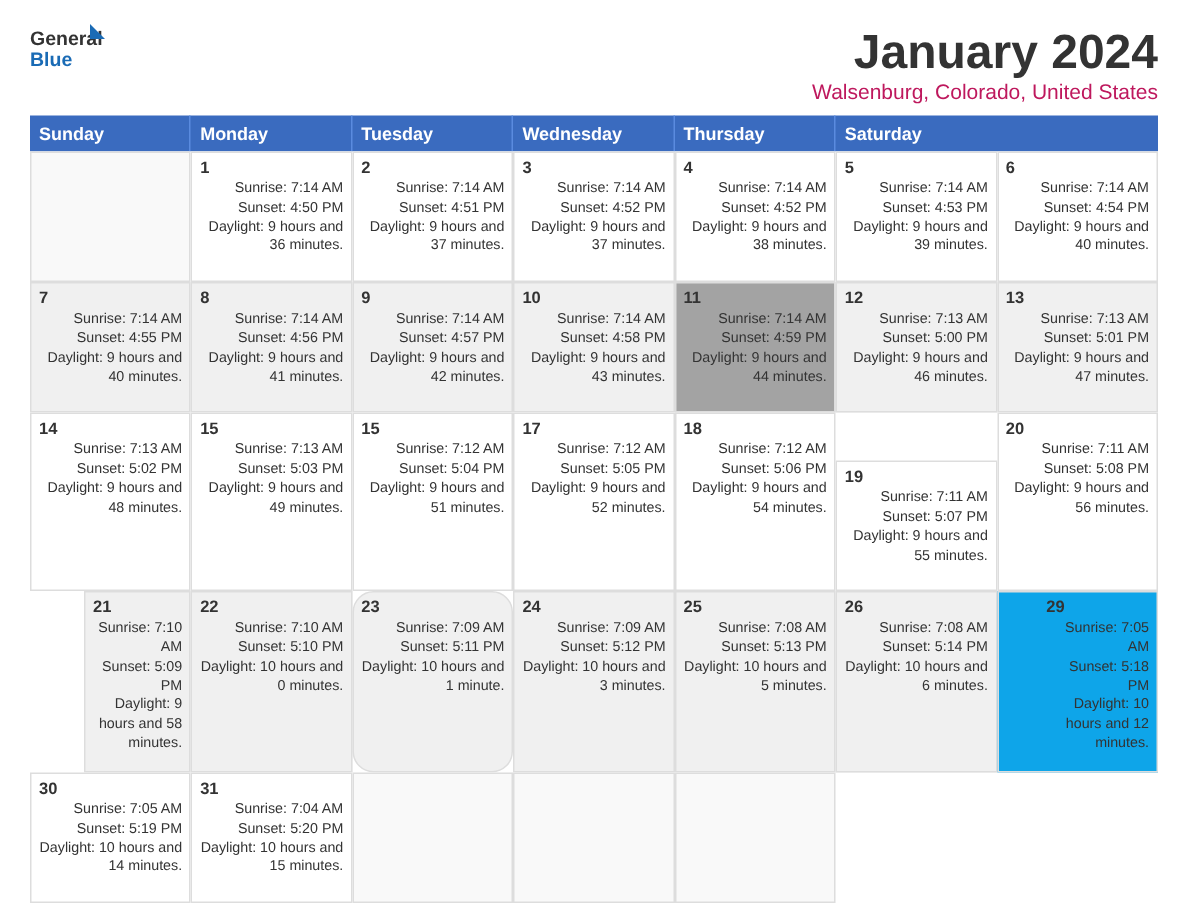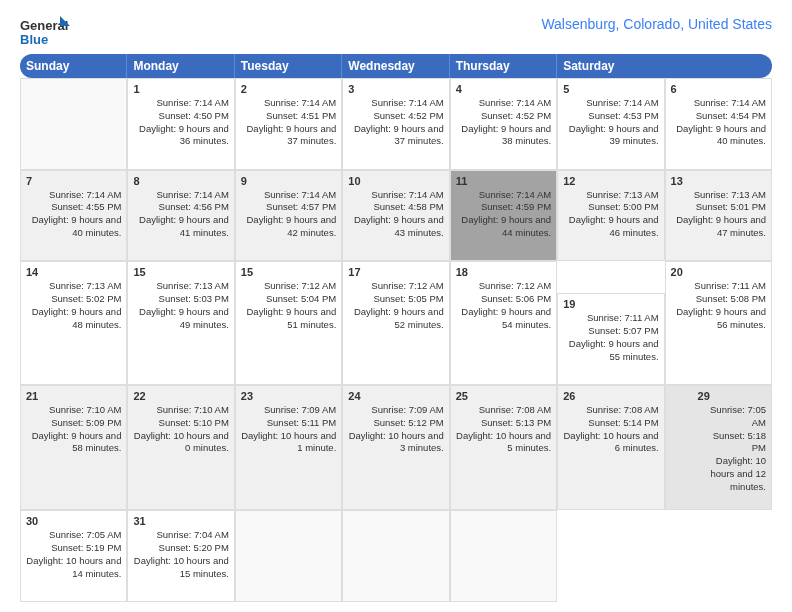--- a/index.html
+++ b/index.html
@@ -40,32 +40,31 @@
     .title-block {
       text-align: right;
     }
     .month-title {
       font-size: 32px;
       font-weight: bold;
       color: #333;
     }
     .location-title {
       font-size: 14px;
-      color: #3b82f6;
+      color: #be185d;
     }
     .calendar {
       flex: 1;
       display: flex;
       flex-direction: column;
     }
     .cal-header {
       display: grid;
       grid-template-columns: repeat(7, 1fr);
       background: #3a6bbf;
-      border-radius: 12px;
     }
     .cal-header-cell {
       color: #fff;
       font-size: 12px;
       font-weight: bold;
       padding: 5px 6px;
       text-align: left;
       border-right: 1px solid #5a8bdf;
     }
     .cal-header-cell:last-child {
@@ -109,20 +108,21 @@
     <div class="logo">
       <svg class="logo-icon" viewBox="0 0 50 30" xmlns="http://www.w3.org/2000/svg" style="width: 50px; height: 30px;">
           <text x="0" y="14" font-size="13" font-weight="bold" fill="#333" font-family="Arial">General</text>
           <text x="0" y="28" font-size="13" font-weight="bold" fill="#1a6bb5" font-family="Arial">Blue</text>
           <polygon points="40,0 50,10 40,10" fill="#1a6bb5"></polygon>
         </svg>
       <div class="logo-text">
       </div>
     </div>
     <div class="title-block">
+      <div class="month-title">January 2024</div>
       <div class="location-title">Walsenburg, Colorado, United States</div>
     </div>
   </div>
 
   <div class="calendar">
     <div class="cal-header">
       <div class="cal-header-cell">Sunday</div>
       <div class="cal-header-cell">Monday</div>
       <div class="cal-header-cell">Tuesday</div>
       <div class="cal-header-cell">Wednesday</div>
@@ -244,33 +244,33 @@
           <div class="day-info" style="white-space: pre-line;">Sunrise: 7:11 AM
 Sunset: 5:07 PM
 Daylight: 9 hours and 55 minutes.</div>
         </div>
         <div class="cal-cell" style="background: rgb(255, 255, 255);">
           <span class="day-number">20</span>
           <div class="day-info" style="white-space: pre-line;">Sunrise: 7:11 AM
 Sunset: 5:08 PM
 Daylight: 9 hours and 56 minutes.</div>
         </div>
-        <div class="cal-cell" style="background: rgb(240, 240, 240);">
+        <div class="cal-cell" style="background: rgb(240, 240, 240); margin-left: 36px;">
           <span class="day-number">21</span>
           <div class="day-info" style="white-space: pre-line;">Sunrise: 7:10 AM
 Sunset: 5:09 PM
 Daylight: 9 hours and 58 minutes.</div>
         </div>
         <div class="cal-cell" style="background: rgb(240, 240, 240);">
           <span class="day-number">22</span>
           <div class="day-info" style="white-space: pre-line;">Sunrise: 7:10 AM
 Sunset: 5:10 PM
 Daylight: 10 hours and 0 minutes.</div>
         </div>
-        <div class="cal-cell" style="background: rgb(240, 240, 240);">
+        <div class="cal-cell" style="background: rgb(240, 240, 240); border-radius: 14px;">
           <span class="day-number">23</span>
           <div class="day-info" style="white-space: pre-line;">Sunrise: 7:09 AM
 Sunset: 5:11 PM
 Daylight: 10 hours and 1 minute.</div>
         </div>
         <div class="cal-cell" style="background: rgb(240, 240, 240);">
           <span class="day-number">24</span>
           <div class="day-info" style="white-space: pre-line;">Sunrise: 7:09 AM
 Sunset: 5:12 PM
 Daylight: 10 hours and 3 minutes.</div>
@@ -280,21 +280,21 @@
           <div class="day-info" style="white-space: pre-line;">Sunrise: 7:08 AM
 Sunset: 5:13 PM
 Daylight: 10 hours and 5 minutes.</div>
         </div>
         <div class="cal-cell" style="background: rgb(240, 240, 240);">
           <span class="day-number">26</span>
           <div class="day-info" style="white-space: pre-line;">Sunrise: 7:08 AM
 Sunset: 5:14 PM
 Daylight: 10 hours and 6 minutes.</div>
         </div>
-        <div class="cal-cell" style="background: #e5e5e5; padding-left: 32px;">
+        <div class="cal-cell" style="background: #0ea5e9; padding-left: 32px;">
           <span class="day-number">29</span>
           <div class="day-info" style="white-space: pre-line;">Sunrise: 7:05 AM
 Sunset: 5:18 PM
 Daylight: 10 hours and 12 minutes.</div>
         </div>
         <div class="cal-cell" style="background: rgb(255, 255, 255);">
           <span class="day-number">30</span>
           <div class="day-info" style="white-space: pre-line;">Sunrise: 7:05 AM
 Sunset: 5:19 PM
 Daylight: 10 hours and 14 minutes.</div>

